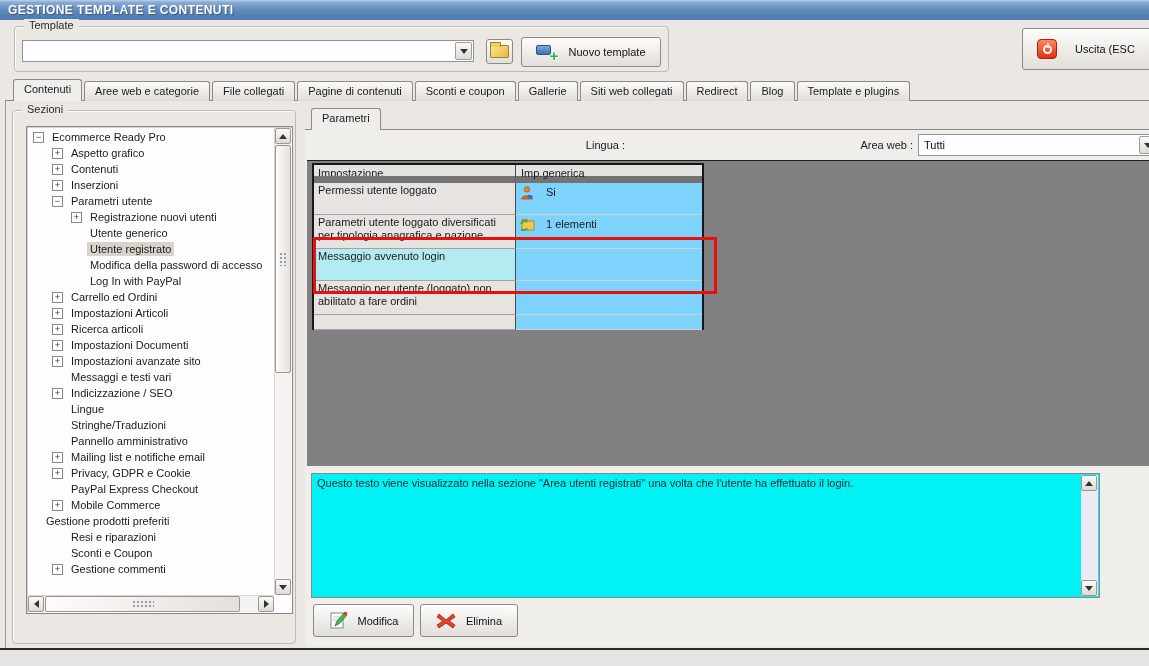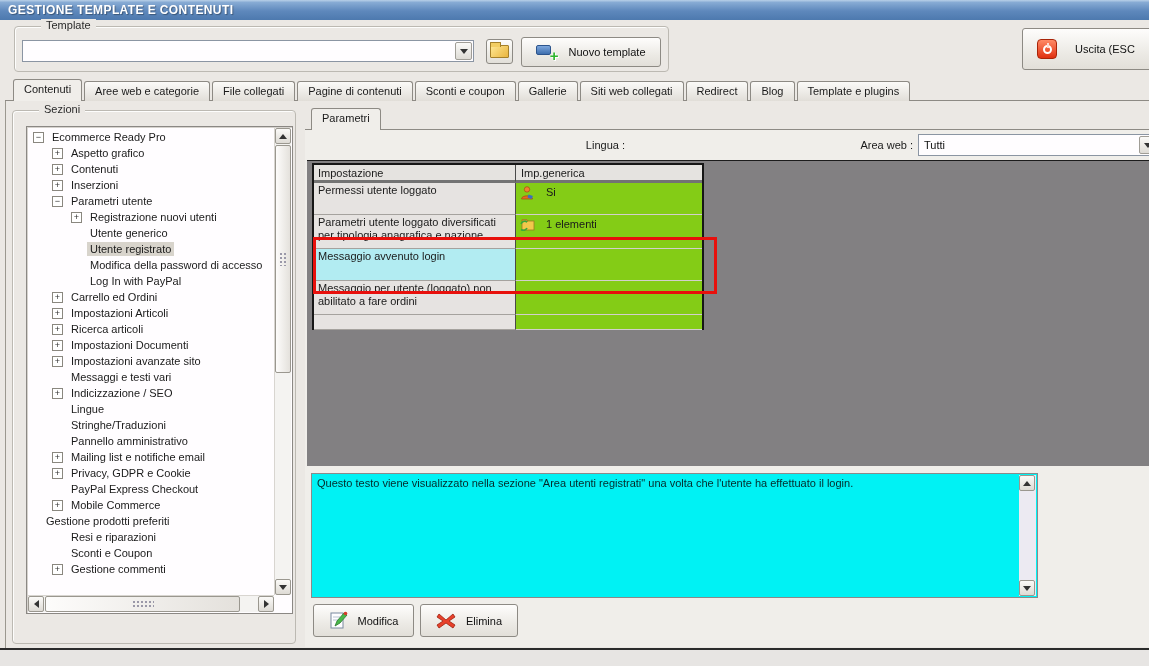--- a/index.html
+++ b/index.html
@@ -17,21 +17,21 @@
     color:#fff; font-weight:bold; font-size:12px; line-height:20px;
     padding-left:8px; letter-spacing:.4px;
     text-shadow:1px 1px 1px rgba(0,0,0,.35);
   }
   
   .groupbox {
     position:absolute; border:1px solid #bcb9b2; border-radius:4px;
     box-shadow:inset 1px 1px 0 #fdfdfc;
   }
   .groupbox>.legend {
-    position:absolute; top:-8px; left:26px; background:var(--win-bg,#ebe8e4);
+    position:absolute; top:-8px; left:9px; background:var(--win-bg,#ebe8e4);
     padding:0 5px; color:#2a2a2a; font-size:11px;
   }
   
   .combo {
     position:absolute; background:#fffdff; border:1px solid #8b95a3; height:22px;
     line-height:20px; padding-left:5px; color:#111;
   }
   .combo .arrowbtn {
     position:absolute; right:1px; top:1px; bottom:1px; width:17px;
     background:linear-gradient(#fbfaf8,#dedbd5); border:1px solid #a09d96; border-radius:2px;
@@ -96,23 +96,23 @@
   .sb-track-v { position:absolute; right:1px; top:1px; width:17px; bottom:18px; background:#f4f3f1; border-left:1px solid #d8d5d0; }
   .sb-track-h { position:absolute; left:1px; right:18px; bottom:1px; height:17px; background:#f4f3f1; border-top:1px solid #d8d5d0; }
   .sb-thumb { position:absolute; background:linear-gradient(90deg,#fdfcfb,#e4e1dc); border:1px solid #9a978f; border-radius:2px;
     display:flex; align-items:center; justify-content:center; }
   
   .graypanel { position:absolute; background:var(--dark-gray,#828082); border-top:1px solid #1c1c1c; }
   .ptable { position:absolute; border:2px solid #161616; background:#fffcff; }
   .prow { display:flex; }
   .pcell-l { width:202px; background:#e6e3e1; border-right:1px solid #4a4a4a; border-bottom:1px solid #a5a29e;
     padding:1px 4px; line-height:13px; overflow:hidden; }
-  .pcell-r { flex:1; background:#84cc16; border-bottom:1px solid #d2cfcc; padding:1px 3px;
+  .pcell-r { flex:1; background:#7dd3fc; border-bottom:1px solid #d2cfcc; padding:1px 3px;
     display:flex; align-items:flex-start; gap:11px; }
-  .prow.hdr .pcell-l, .prow.hdr .pcell-r { background:#e5e3e0; border-bottom:3px solid #737373; font-size:11px; padding-top:2px; }
+  .prow.hdr .pcell-l, .prow.hdr .pcell-r { background:#e5e3e0; border-bottom:7px solid #737373; font-size:11px; padding-top:2px; }
   .prow.selected .pcell-l { background:var(--sel-cyan,#b2ecf2); }
   .pcell-r .val { padding-top:2px; }
   .pcell-r svg { margin-top:1px; flex:none; }
   .annotation-rect { position:absolute; border:3px solid var(--ann-red,#e8100c); background:transparent; z-index:6; }
   
   .descbox { position:absolute; background:var(--area-cyan,#00f2f4); border:1px solid #8a8a8a;
     padding:3px 5px; line-height:13px; color:#052a2a; }
   .descbox .vsb { position:absolute; top:1px; bottom:1px; right:1px; width:17px; background:#eceaf2; }
   
   .action-btn { position:absolute; height:33px; }
@@ -376,21 +376,21 @@
       <div class="pcell-r"></div>
     </div>
     <div class="prow" style="height: 15px;">
       <div class="pcell-l"></div>
       <div class="pcell-r"></div>
     </div>
   </div>
 
 <div class="annotation-rect" style="left:313px; top:237px; width:404px; height:57px;"></div>
 
-<div class="descbox" style="left:311px; top:473px; width:727px; height:125px;">
+<div class="descbox" style="left:311px; top:473px; width:789px; height:125px;">
   <span style="display:block; padding-right:20px;">Questo testo viene visualizzato nella sezione "Area utenti registrati" una volta che l'utente ha effettuato il login.</span>
   <div class="vsb">
     <div class="sb-btn" style="left:0; top:0; width:16px; height:16px;">
         <span class="tri-up"></span>
       </div>
     <div class="sb-btn" style="left:0; bottom:0; width:16px; height:16px;">
         <span class="tri-down"></span>
       </div>
   </div>
 </div>

